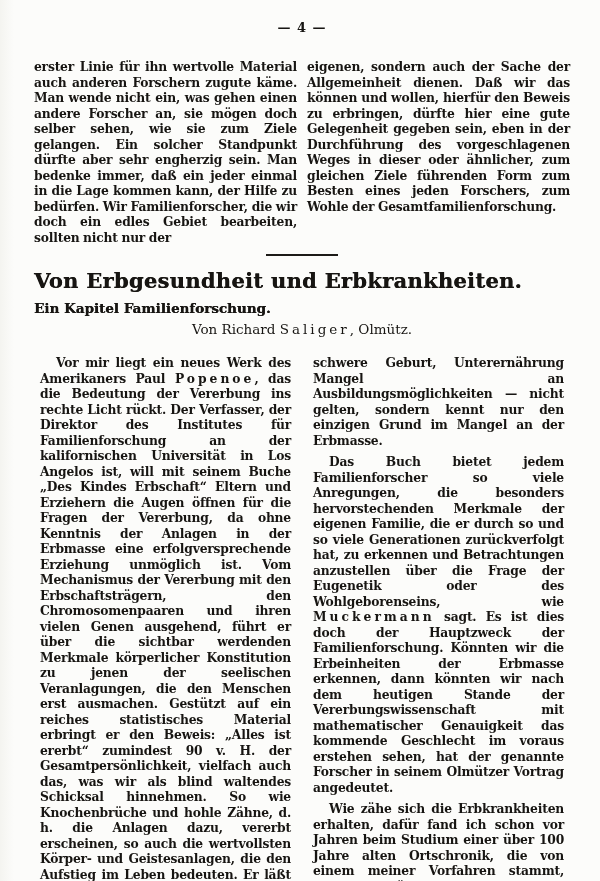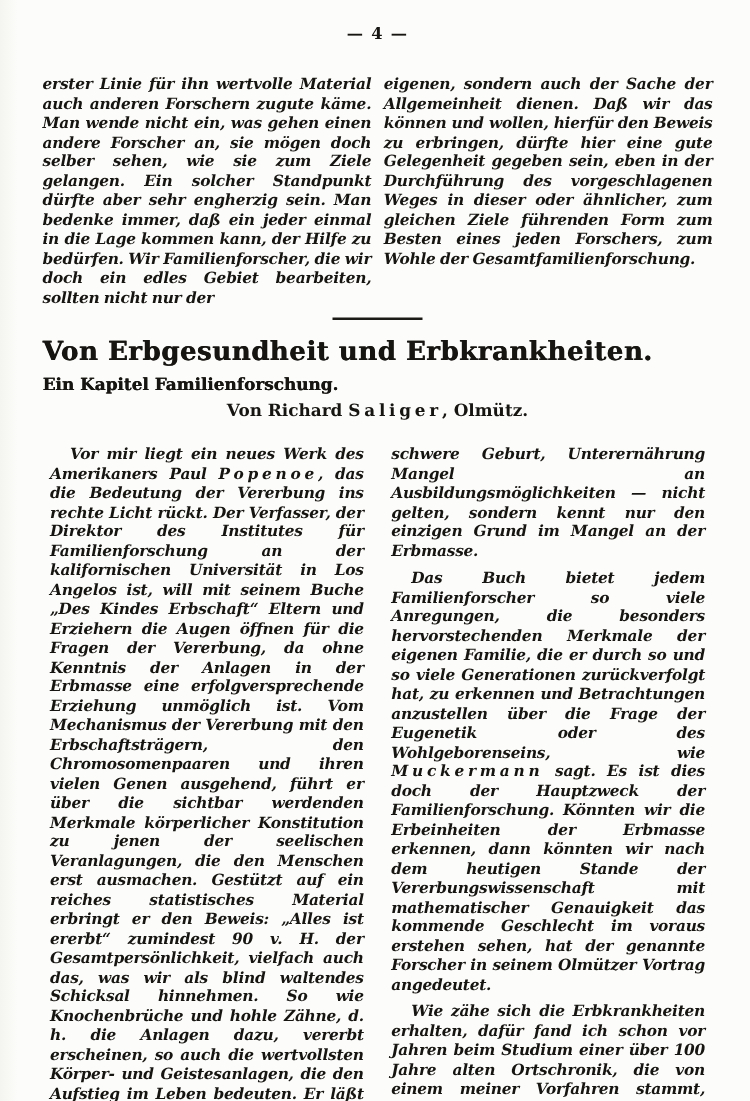--- a/index.html
+++ b/index.html
@@ -29,21 +29,20 @@
   }
   .col{
     width:263px;
     font-size:12.3px;
     line-height:15.5px;
     font-weight:bold;
     text-align:justify;
     letter-spacing:-0.2px;
     word-spacing:-0.5px;
     margin:0;
-    font-style:italic;
   }
   .para{margin:6px;}
   .para.indent{text-indent:16px;}
   .rule{
     width:72px;height:2px;
     background:#1c1a17;
     margin:9px auto 0 auto;
   }
   .title{
     text-align:left;
@@ -57,21 +56,21 @@
   .subtitle{
     text-align:left;
     font-size:13.5px;
     font-weight:bold;
     text-shadow:0.3px 0 0 currentColor;
     margin:7px 0 0 0;
   }
   .byline{
     text-align:center;
     font-size:13.5px;
-    font-weight:bold;
+    font-weight:normal;
     margin:5px 0 12px 0;
   }
   .sperr{letter-spacing:3px;}
 </style>
 </head>
 <body>
 
 <div class="page">
 
   <div class="pagenum">— 4 —</div>

